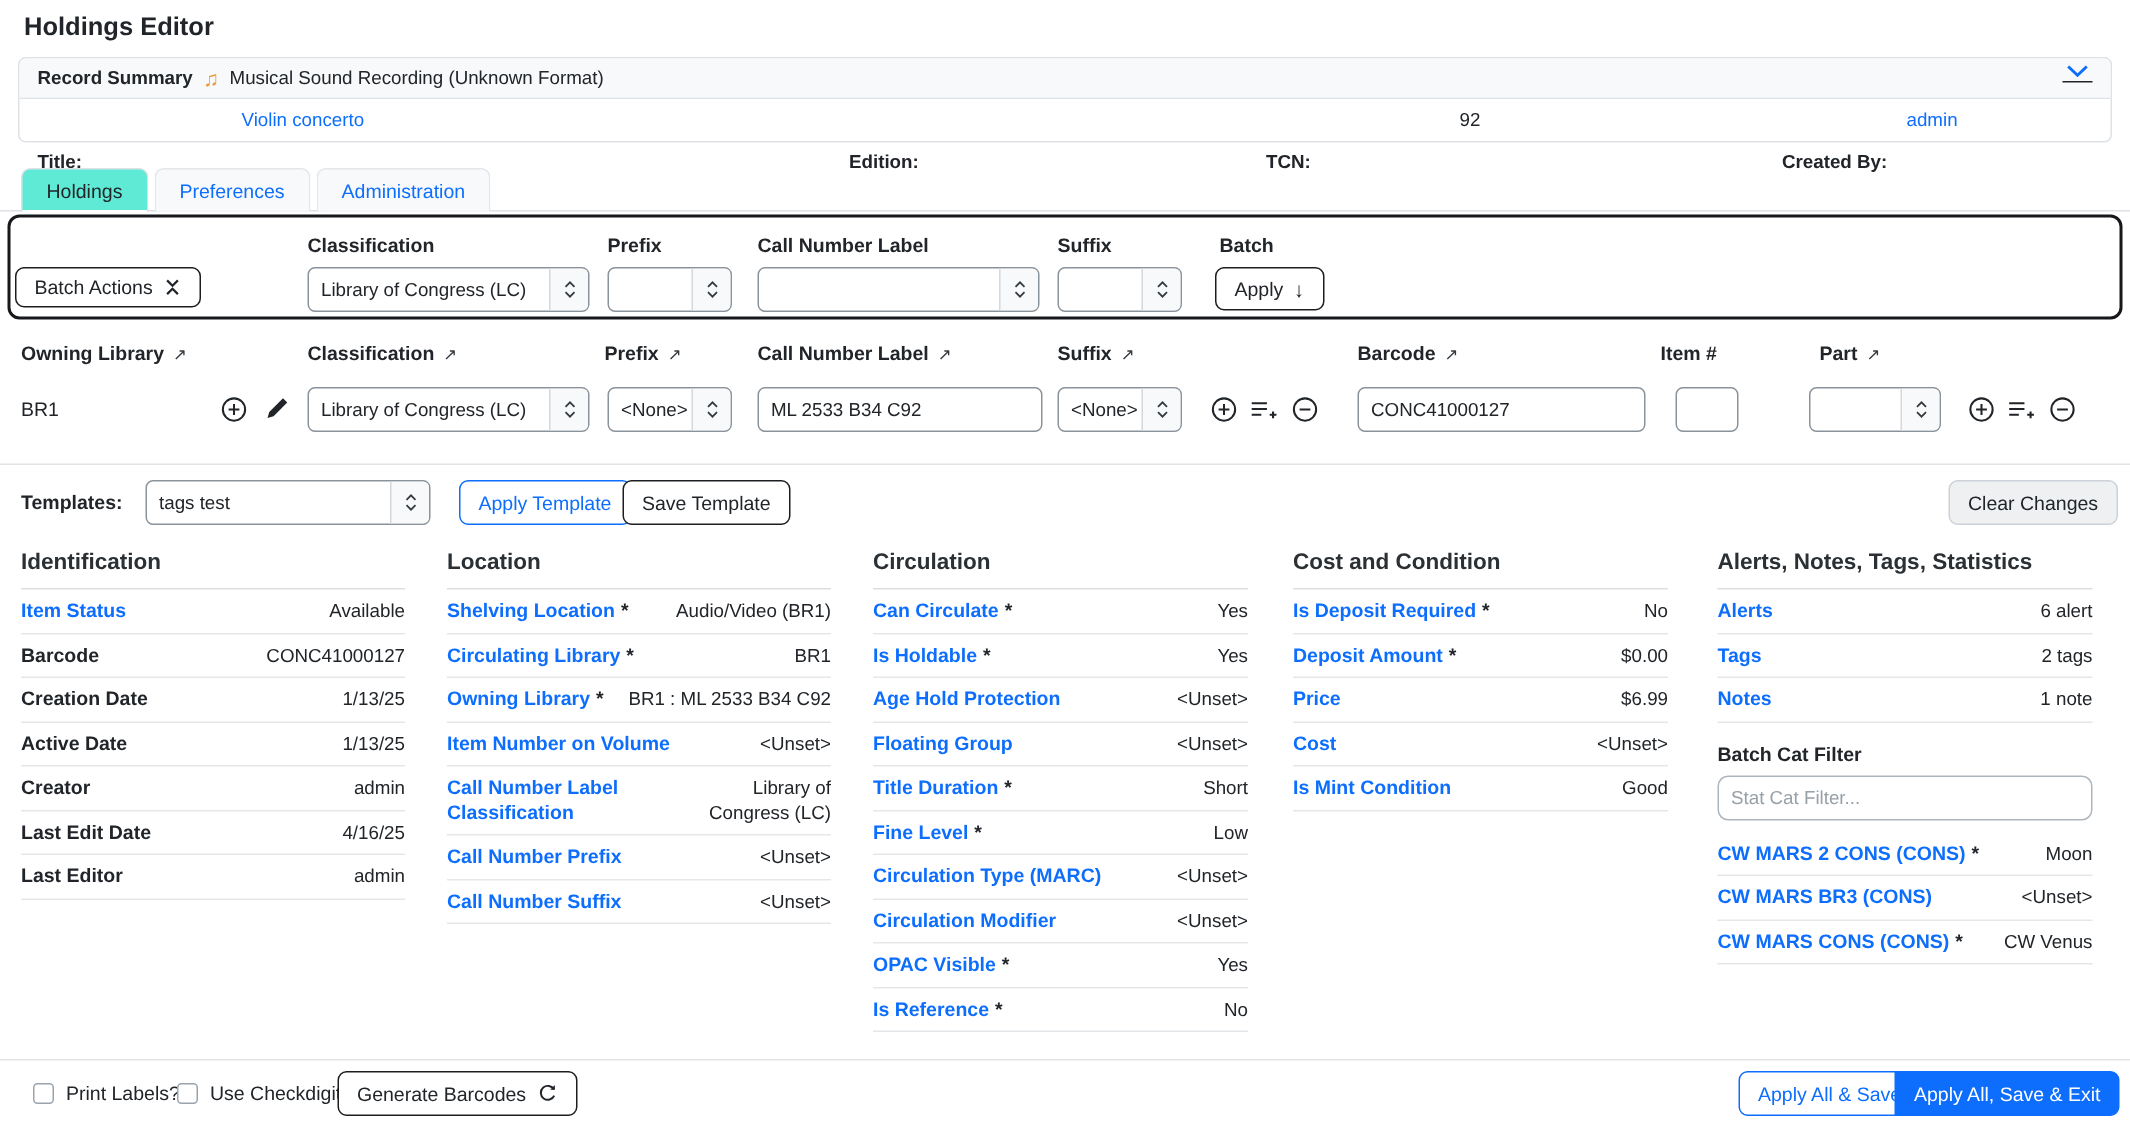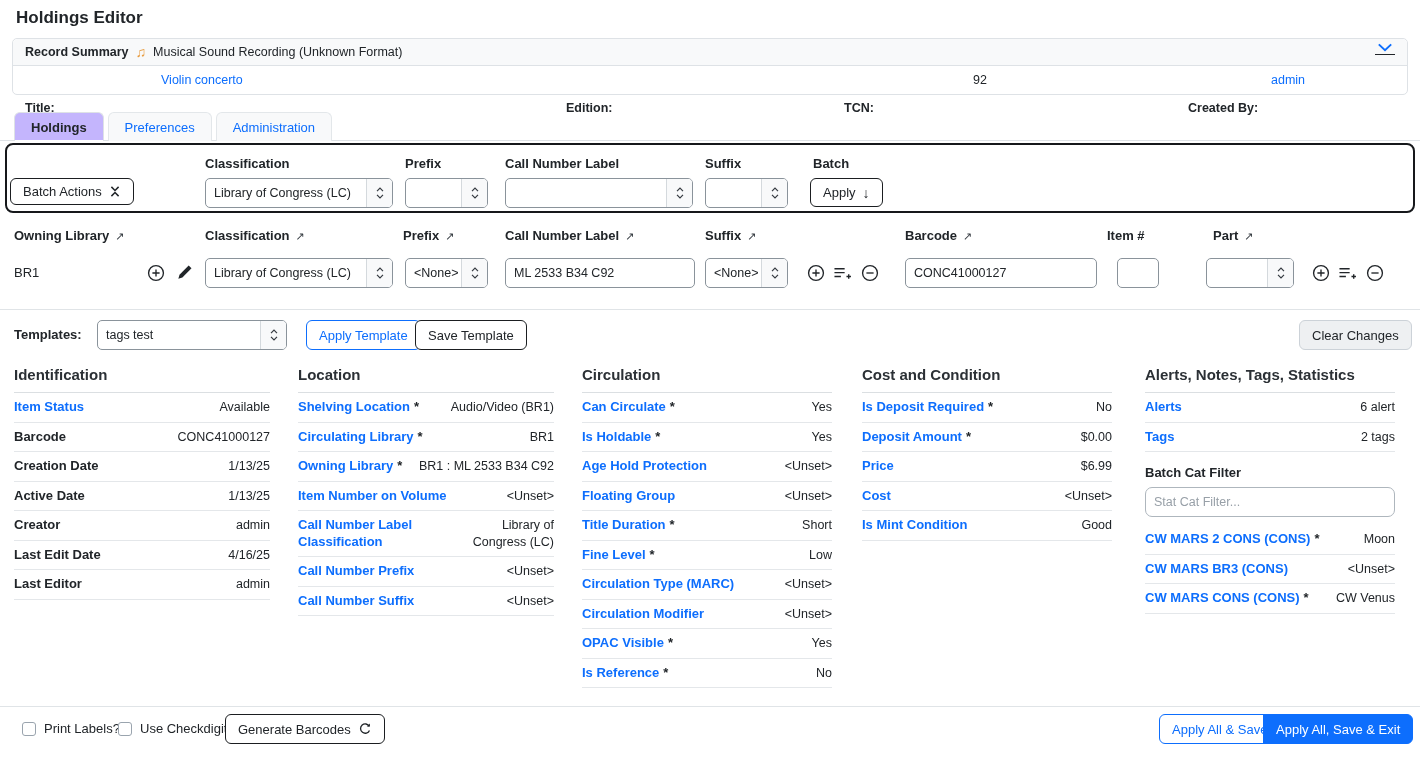--- a/index.html
+++ b/index.html
@@ -19,21 +19,21 @@
   .rs-body { position:relative; height:29px; font-size:12.5px; }
   .rs-body .lbl { font-weight:700;margin-top:28px; }
   .rs-body span { position:absolute; top:7px; white-space:nowrap; }
   a.lnk { color:#0d6efd; text-decoration:none; cursor:pointer; }
 
   
   .tabline { left:0; right:0; top:140px; border-top:1px solid #dee2e6; }
   .tabs { left:14px; top:112px; display:flex; gap:4px; z-index:2; }
   .tab { height:29px; padding:0 16px; display:flex; align-items:center; font-size:13px; border-radius:6px 6px 0 0;
          border:1px solid #e3e7ea; border-bottom:none; background:#f8f9fa; color:#0d6efd; cursor:pointer; }
-  .tab.active { background:#c4b5fd; color:#212529; border-color:#dee2e6; position:relative;font-weight:bold; }
+  .tab.active { background:#5eead4; color:#212529; border-color:#dee2e6; position:relative; }
   .tab.active::after { content:""; position:absolute; left:0; right:0; bottom:-1px; height:2px; background:#fff; }
 
   
   .batch-box { left:5px; right:5px; top:143px; height:70px; border:2px solid #16181b; border-radius:8px; }
   .bb-h { position:absolute; top:11px; font-size:13px; font-weight:700; white-space:nowrap; }
   .bb-c { position:absolute; top:33px; }
 
   
   .ctrl { display:flex; height:30px; border:1px solid #8a939b; border-radius:5px; background:#fff; overflow:hidden; cursor:pointer; }
   .ctrl .cval { flex:1; display:flex; align-items:center; padding:0 8px; font-size:12.5px; white-space:nowrap; overflow:hidden; }
@@ -411,20 +411,24 @@
 
   <div class="panel" style="left:1145px;width:250px">
     <div class="ptitle">Alerts, Notes, Tags, Statistics</div>
     <div class="prow">
         <a class="plbl"><span>Alerts</span><span class="star"></span></a>
         <span class="pval">6 alert</span>
       </div>
     <div class="prow">
         <a class="plbl"><span>Tags</span><span class="star"></span></a>
         <span class="pval">2 tags</span>
+      </div>
+    <div class="prow">
+        <a class="plbl"><span>Notes</span><span class="star"></span></a>
+        <span class="pval">1 note</span>
       </div>
     <div class="statcat-label">Batch Cat Filter</div>
     <input class="txt" style="width: 100%; border-radius: 7px; border-color: rgb(174, 182, 189);" placeholder="Stat Cat Filter...">
     <div style="height:8px"></div>
     <div class="prow">
         <a class="plbl"><span>CW MARS 2 CONS (CONS)</span><span class="star">*</span></a>
         <span class="pval">Moon</span>
       </div>
     <div class="prow">
         <a class="plbl"><span>CW MARS BR3 (CONS)</span><span class="star"></span></a>

